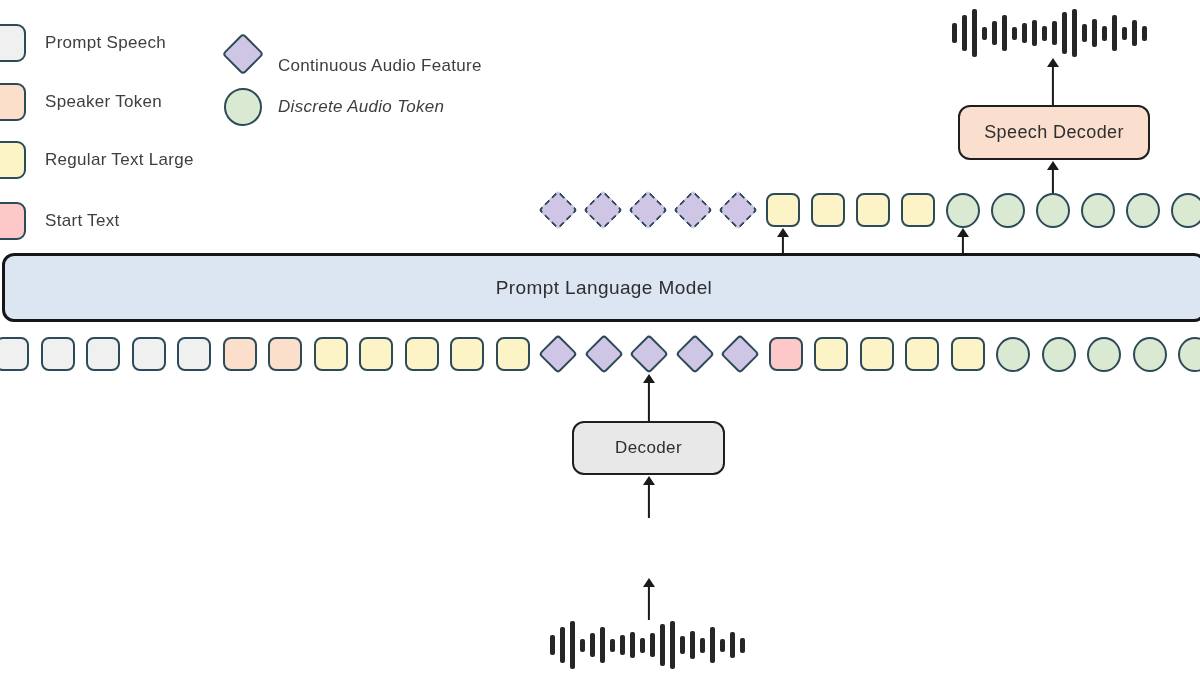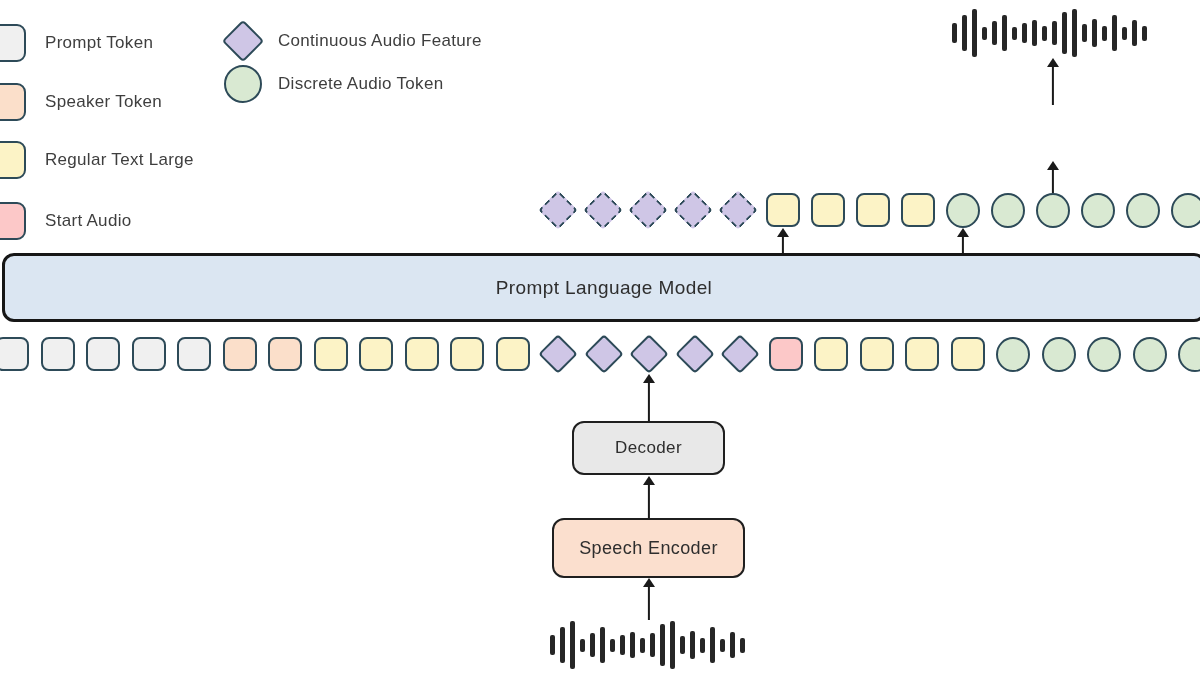--- a/index.html
+++ b/index.html
@@ -45,42 +45,42 @@
   .wave{position:absolute;height:50px;display:flex;align-items:center;gap:5px;}
   .wbar{width:5px;background:#262626;border-radius:2px;flex:0 0 5px;}
 </style>
 </head>
 <body>
 
 <div id="canvas">
 
   <div class="legend-item" style="left:-12px;top:23px;">
     <div class="lg-square" style="background:var(--c-prompt);"></div>
-    <div class="legend-label lg-gap1">Prompt Token</div>
+    <div class="legend-label lg-gap1">Prompt Speech</div>
   </div>
   <div class="legend-item" style="left:-12px;top:82px;">
     <div class="lg-square" style="background:var(--c-speaker);"></div>
     <div class="legend-label lg-gap1">Speaker Token</div>
   </div>
   <div class="legend-item" style="left:-12px;top:140px;">
     <div class="lg-square" style="background:var(--c-text);"></div>
     <div class="legend-label lg-gap1">Regular Text Large</div>
   </div>
   <div class="legend-item" style="left:-12px;top:201px;">
     <div class="lg-square" style="background:var(--c-start);"></div>
-    <div class="legend-label lg-gap1">Start Audio</div>
-  </div>
-
-  <div class="legend-item" style="left:221px;top:21px;">
+    <div class="legend-label lg-gap1">Start Text</div>
+  </div>
+
+  <div class="legend-item" style="left:221px;top:36px;align-items:flex-end;">
     <div class="lg-cell">
         <div class="lg-diamond" style="background:var(--c-audio);"></div>
       </div>
     <div class="legend-label lg-gap2">Continuous Audio Feature</div>
   </div>
-  <div class="legend-item" style="left:221px;top:64px;">
+  <div class="legend-item" style="left:221px;top:87px;font-style:italic;">
     <div class="lg-cell">
         <div class="lg-circle" style="background:var(--c-green);"></div>
       </div>
     <div class="legend-label lg-gap2">Discrete Audio Token</div>
   </div>
 
   <div class="wave" style="left:952px;top:8px;">
       <div class="wbar" style="height: 20px;"></div>
       <div class="wbar" style="height: 36px;"></div>
       <div class="wbar" style="height: 48px;"></div>
@@ -96,20 +96,23 @@
       <div class="wbar" style="height: 48px;"></div>
       <div class="wbar" style="height: 18px;"></div>
       <div class="wbar" style="height: 28px;"></div>
       <div class="wbar" style="height: 15px;"></div>
       <div class="wbar" style="height: 36px;"></div>
       <div class="wbar" style="height: 13px;"></div>
       <div class="wbar" style="height: 26px;"></div>
       <div class="wbar" style="height: 15px;"></div>
     </div>
 
+  <div class="box" id="decoder-box">
+    <span>Speech Decoder</span>
+  </div>
 
   <div class="trow" style="left:541px;top:193px;gap:11px;">
       <div class="cell">
         <div class="tok diamond dashed" style="background: var(--c-audio);"></div>
       </div>
       <div class="cell">
         <div class="tok diamond dashed" style="background: var(--c-audio);"></div>
       </div>
       <div class="cell">
         <div class="tok diamond dashed" style="background: var(--c-audio);"></div>
@@ -235,23 +238,20 @@
       <div class="cell">
         <div class="tok circle" style="background: var(--c-green);"></div>
       </div>
       <div class="cell">
         <div class="tok circle" style="background: var(--c-green);"></div>
       </div>
     </div>
 
   <div class="box" id="adapter-box">
     <span>Decoder</span>
-  </div>
-  <div class="box" id="encoder-box">
-    <span>Speech Encoder</span>
   </div>
   <div class="wave" style="left:550px;top:620px;">
       <div class="wbar" style="height: 20px;"></div>
       <div class="wbar" style="height: 36px;"></div>
       <div class="wbar" style="height: 48px;"></div>
       <div class="wbar" style="height: 13px;"></div>
       <div class="wbar" style="height: 24px;"></div>
       <div class="wbar" style="height: 36px;"></div>
       <div class="wbar" style="height: 13px;"></div>
       <div class="wbar" style="height: 20px;"></div>

